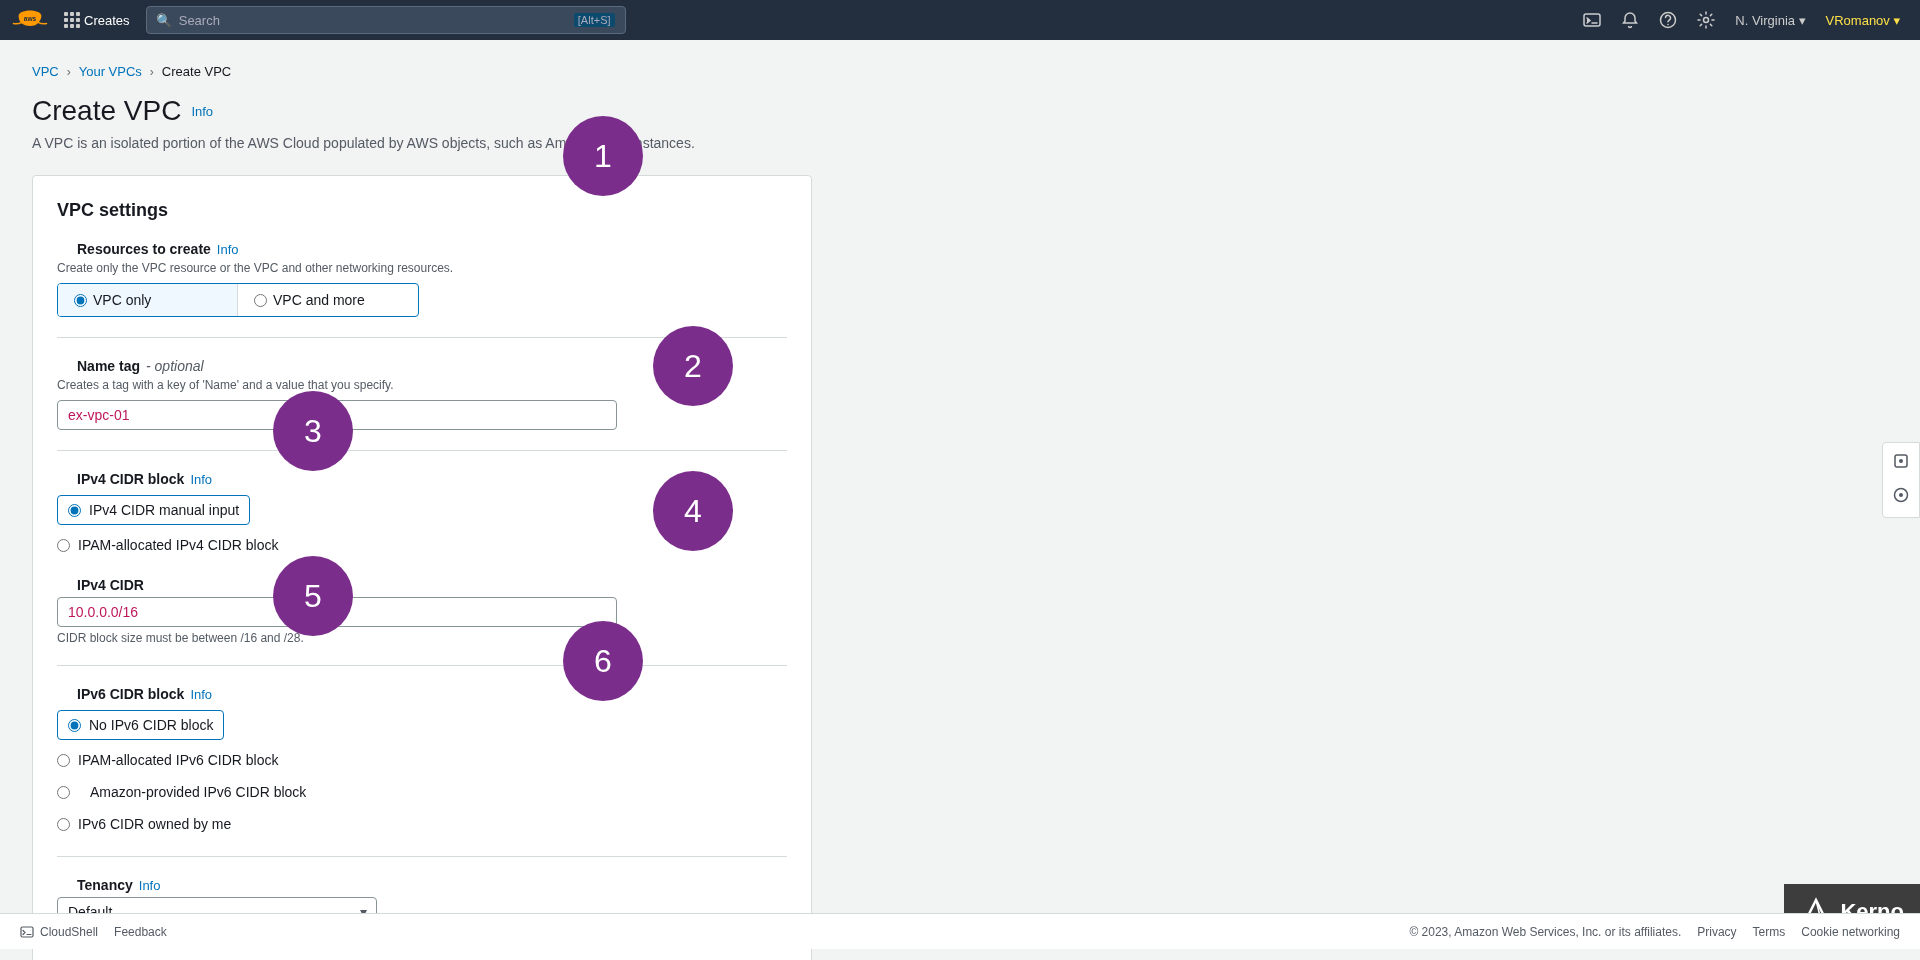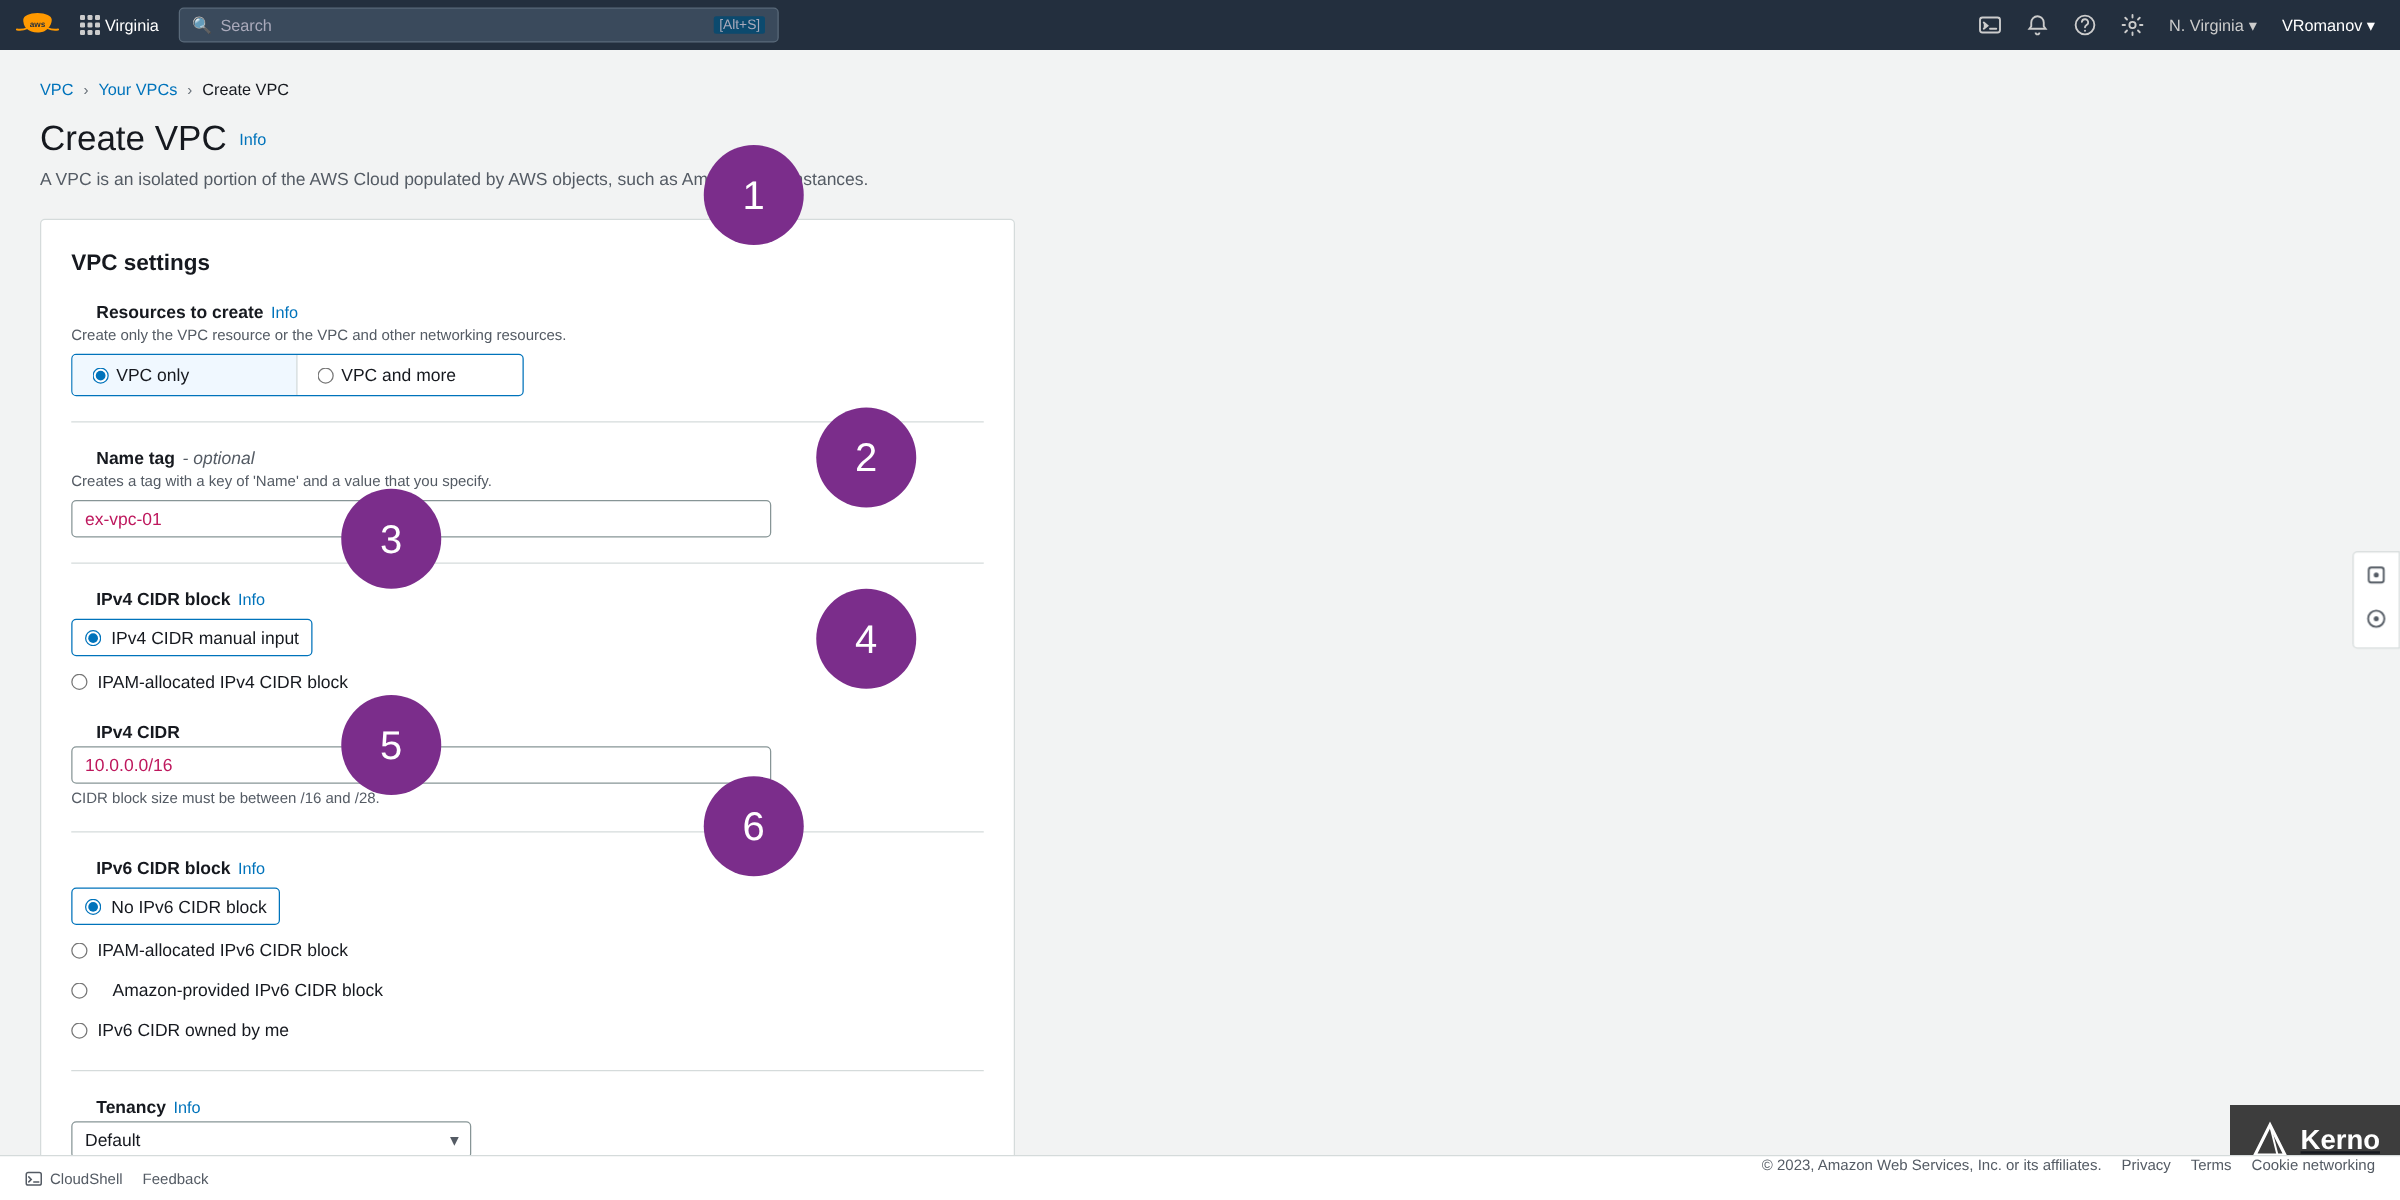--- a/index.html
+++ b/index.html
@@ -61,21 +61,21 @@
       display: flex; align-items: center; justify-content: center;
     }
     .nav-region-btn {
       background: none; border: none; cursor: pointer;
       color: #ccc; padding: 4px 8px;
       border-radius: 2px; font-size: 13px;
       display: flex; align-items: center; gap: 4px;
     }
     .nav-user-btn {
       background: none; border: none; cursor: pointer;
-      color: #ffffff; padding: 4px 8px;
+      color: #fde047; padding: 4px 8px;
       border-radius: 2px; font-size: 13px;
     }
 
     
     .main-content {
       margin-top: 40px;
       padding: 24px 32px;
       min-height: calc(100vh - 40px - 36px);
     }
 
@@ -213,24 +213,24 @@
       background: none; border: none; cursor: pointer;
       padding: 6px; color: #545b64; font-size: 16px;
       border-radius: 3px;
     }
 
     
     .footer {
       background: #fff;
       border-top: 1px solid #d5dbdb;
       height: 36px;
-      display: flex; 
+      display: flex; align-items: center;
       padding: 0 20px;
       font-size: 12px; color: #545b64;
-      position: fixed; bottom: 0; left: 0; right: 0;
+      position: fixed; bottom: 11px; left: 0; right: 0;
     }
     .footer .footer-left { display: flex; align-items: center; gap: 16px; }
     .footer .footer-right { margin-left: auto; display: flex; gap: 16px; }
     .footer a { color: #545b64; text-decoration: none; }
     .footer-cloudshell {
       display: flex; align-items: center; gap: 6px;
       cursor: pointer; color: #545b64;
     }
 
     
@@ -266,21 +266,21 @@
       <div class="nav-grid-dot"></div>
         <div class="nav-grid-dot"></div>
         <div class="nav-grid-dot"></div>
       <div class="nav-grid-dot"></div>
         <div class="nav-grid-dot"></div>
         <div class="nav-grid-dot"></div>
       <div class="nav-grid-dot"></div>
         <div class="nav-grid-dot"></div>
         <div class="nav-grid-dot"></div>
     </div>
-    <span>Virginia</span>
+    <span>Creates</span>
   </button>
 
   <div class="search-bar">
     <span style="color:#aab;font-size:13px;">🔍</span>
     <input type="text" placeholder="Search" style="">
     <span class="search-shortcut">[Alt+S]</span>
   </div>
 
   <div class="nav-right">
     <button class="nav-icon-btn" title="CloudShell">

